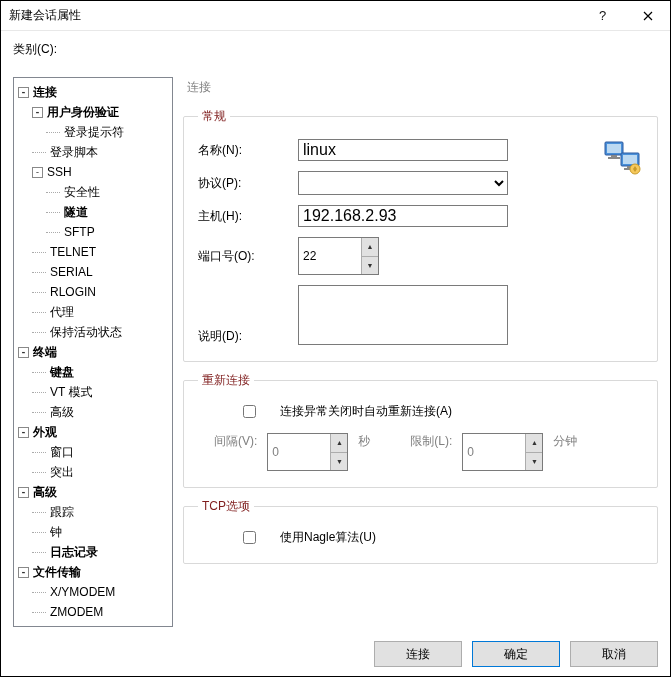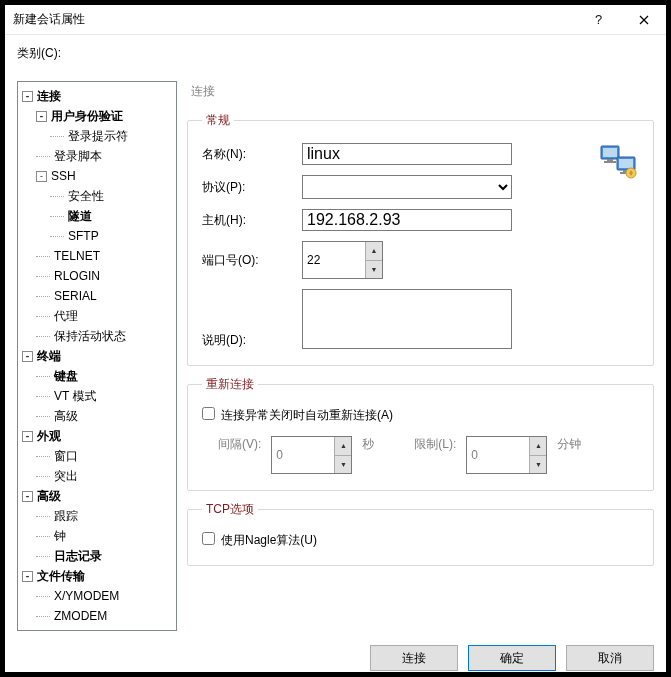--- a/index.html
+++ b/index.html
@@ -1,21 +1,21 @@
 <!DOCTYPE html>
 <html><head>
 <meta charset="utf-8">
 <style>
   * { box-sizing: border-box; font-family: "Microsoft YaHei", "Segoe UI", Tahoma, sans-serif; }
   html,body { margin:0; padding:0; }
   body { background:#fff; }
 
   .window {
     width:671px; height:677px;
-    border:5px solid #000000;
+    border:1px solid #000000;
     display:flex; flex-direction:column;
     background:#fff;
   }
   .titlebar {
     height:30px; display:flex; align-items:center;
     background:#fff; border-bottom:1px solid #e8e8e8;
     font-size:12px; padding-left:8px;
   }
   .titlebar .title { flex:1; }
   .titlebar .tbtn {
@@ -92,21 +92,21 @@
     width:16px; flex:1; display:flex; align-items:center; justify-content:center;
     font-size:7px; background:#e1e1e1; color:#333;
   }
   .spin .btns div:first-child { border-bottom:1px solid #acacac; }
 
   .icon-computers {
     width:40px; height:36px; position:relative;
   }
   .icon-computers svg { width:100%; height:100%; }
 
-  .checkbox { display:inline-flex; align-items:flex-start; gap:6px; }
+  .checkbox { display:inline-flex; align-items:center; gap:24px;margin-left:45px; }
   .checkbox input { width:13px; height:13px; margin:0; }
 
   .reconnect-row { display:flex; gap:10px; margin-top:12px; padding-left:16px; flex-wrap:wrap;}
   .gray { color:#808080; }
 
   .buttons {
     display:flex; justify-content:flex-end; gap:10px;
     padding:14px 12px;
   }
   .btn {
@@ -190,27 +190,27 @@
               </li>
               <li>
                   <div class="node">
                     <span class="dots"></span>
                     <span>TELNET</span>
                   </div>
                 </li>
               <li>
                   <div class="node">
                     <span class="dots"></span>
+                    <span>SERIAL</span>
+                  </div>
+                </li>
+              <li>
+                  <div class="node">
+                    <span class="dots"></span>
                     <span>RLOGIN</span>
-                  </div>
-                </li>
-              <li>
-                  <div class="node">
-                    <span class="dots"></span>
-                    <span>SERIAL</span>
                   </div>
                 </li>
               <li>
                   <div class="node">
                     <span class="dots"></span>
                     <span>代理</span>
                   </div>
                 </li>
               <li>
                   <div class="node">

